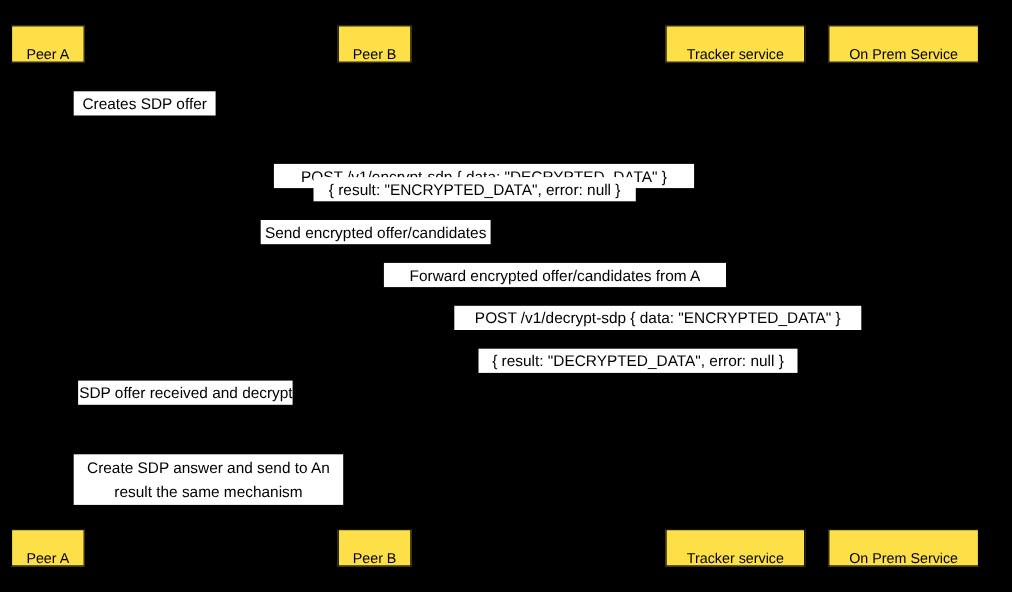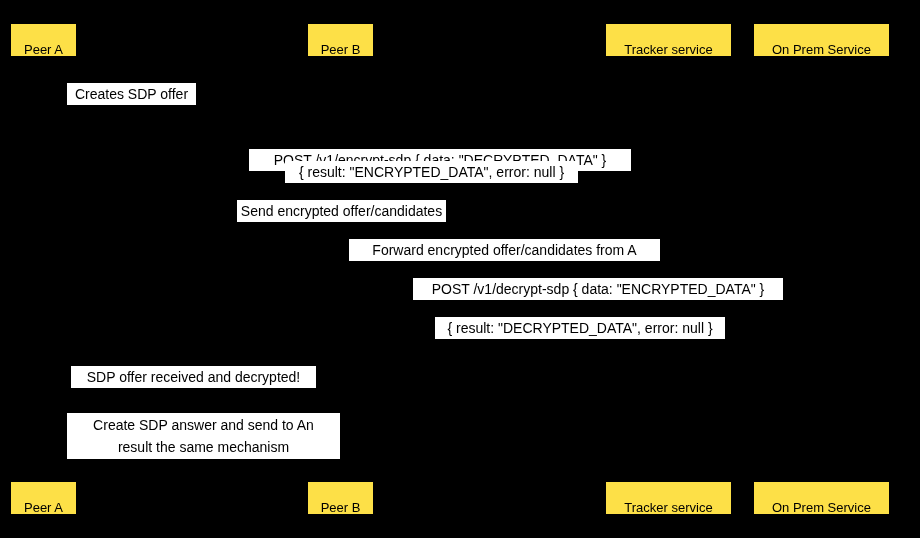--- a/index.html
+++ b/index.html
@@ -110,18 +110,18 @@
     <div class="arrow-line" style="left: 435px; top: 339px; width: 290px;"></div>
     <div class="arrow-line" style="left: 71px; top: 388px; width: 245px;"></div>
     <div class="arrow-line" style="left: 67px; top: 457px; width: 249px;"></div>
     <div class="msg-label" style="left: 67px; top: 83px; width: 129px;">Creates SDP offer</div>
     <div class="msg-label" style="left: 249px; top: 122px; width: 382px; margin-top: 27px;">POST /v1/encrypt-sdp { data: "DECRYPTED_DATA" }</div>
     <div class="msg-label" style="left: 285px; top: 161px; width: 293px;">{ result: "ENCRYPTED_DATA", error: null }</div>
     <div class="msg-label" style="left: 237px; top: 200px; width: 209px;">Send encrypted offer/candidates</div>
     <div class="msg-label" style="left: 349px; top: 239px; width: 311px;">Forward encrypted offer/candidates from A</div>
     <div class="msg-label" style="left: 413px; top: 278px; width: 370px;">POST /v1/decrypt-sdp { data: "ENCRYPTED_DATA" }</div>
     <div class="msg-label" style="left: 435px; top: 317px; width: 290px;">{ result: "DECRYPTED_DATA", error: null }</div>
-    <div class="msg-label" style="left: 71px; top: 366px; width: 245px;">SDP offer received and decrypted!</div>
-    <div class="msg-label two-line" style="left: 67px; top: 413px; width: 273px;">
+    <div class="msg-label" style="left: 71px; top: 346px; width: 195px;">SDP offer received and decrypted!</div>
+    <div class="msg-label two-line" style="left: 67px; top: 413px; width: 245px;">
       <div>Create SDP answer and send to An</div>
       <div>result the same mechanism</div>
     </div>
   </div>
 
 </body></html>

